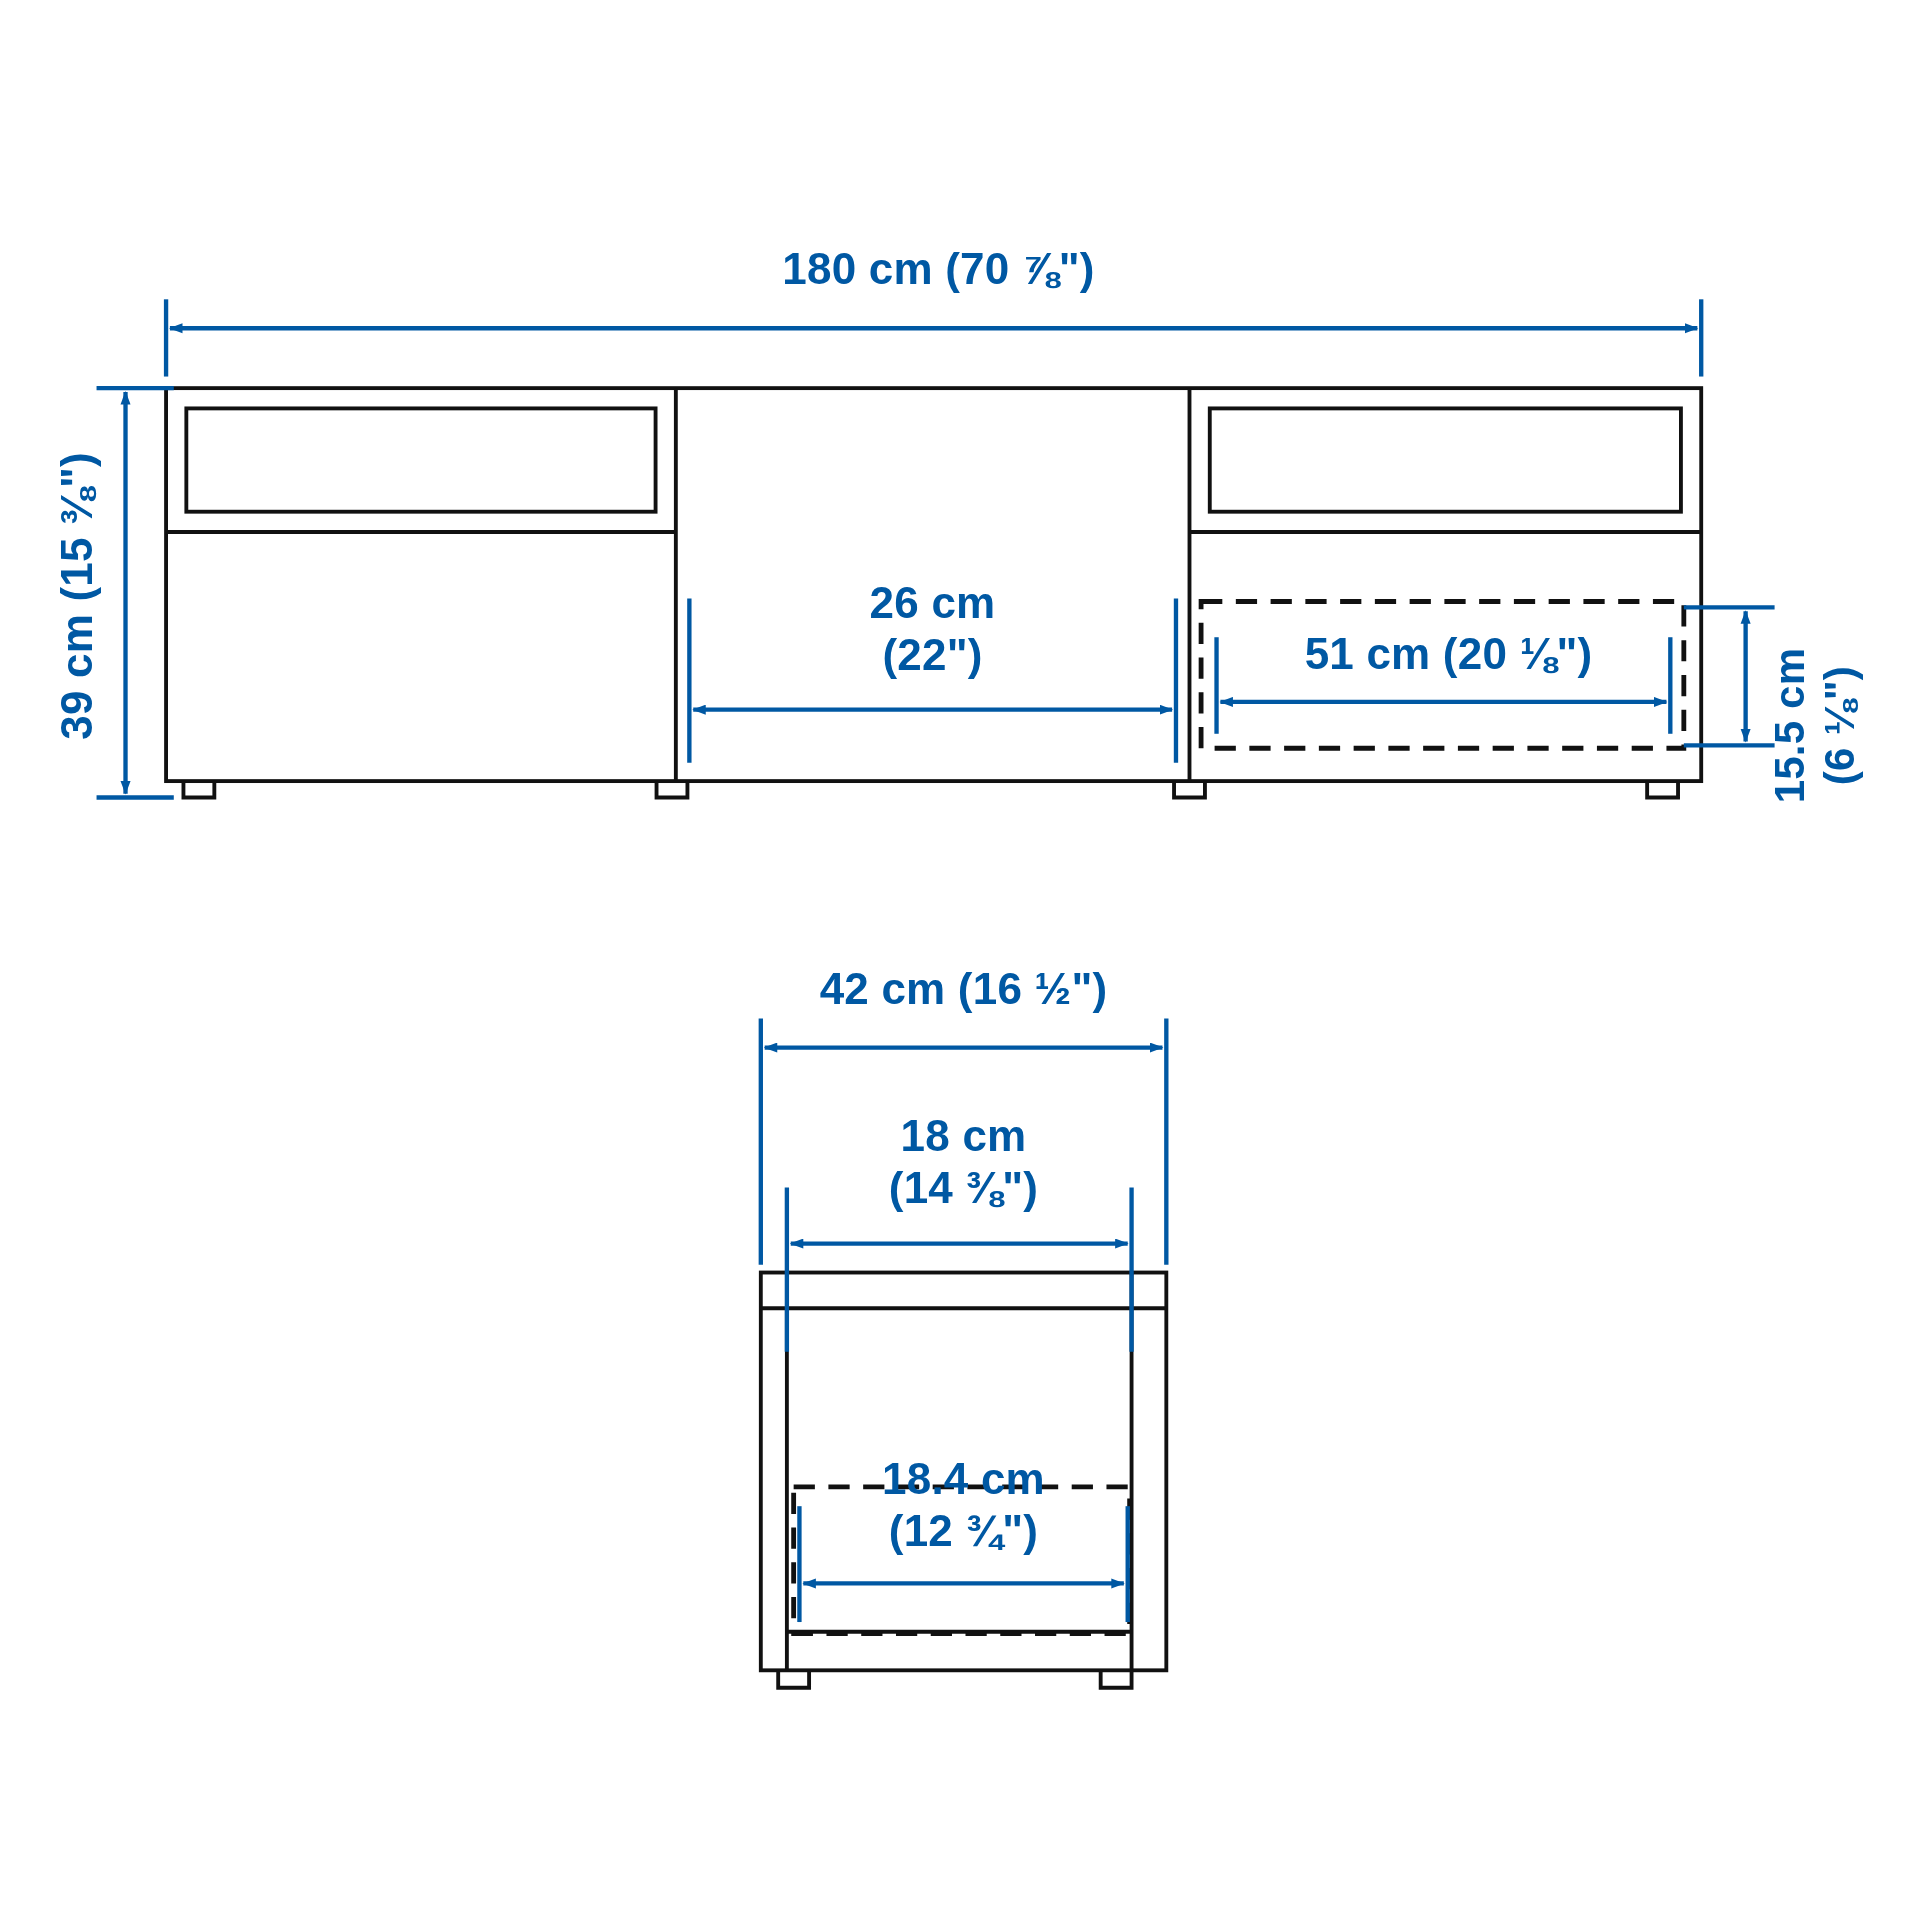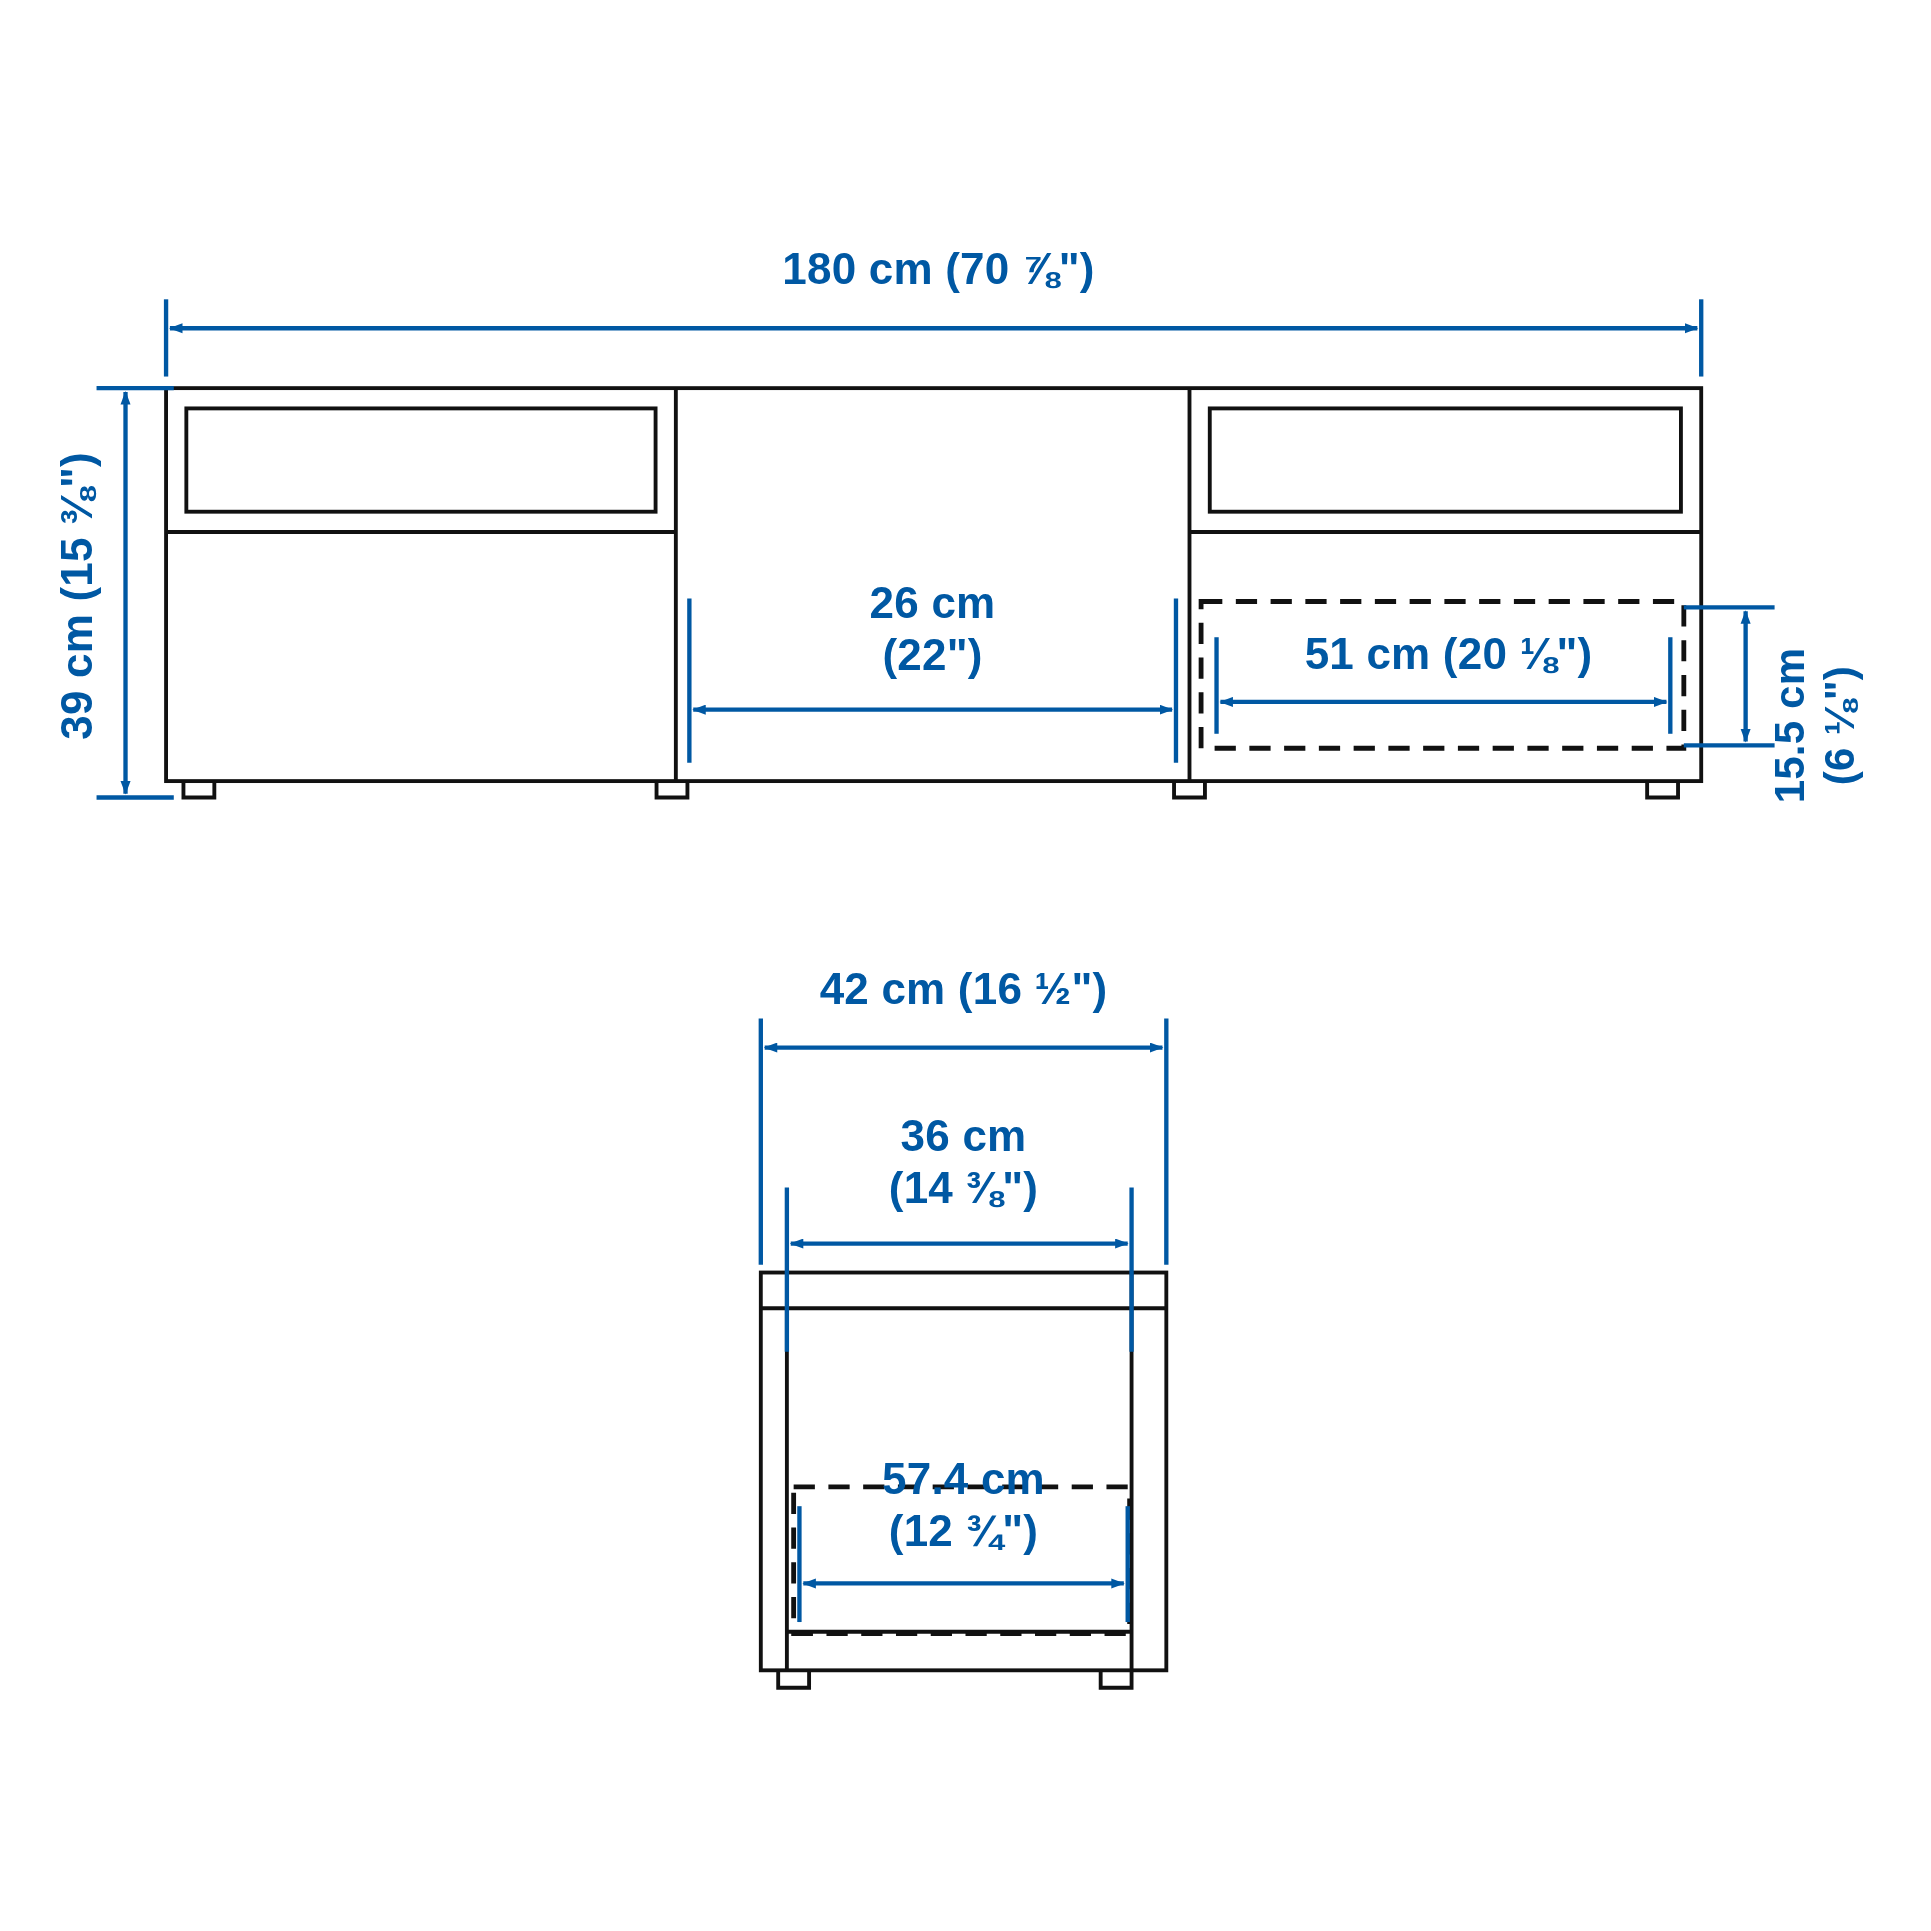--- a/index.html
+++ b/index.html
@@ -155,20 +155,20 @@
   <div class="dimlabel" style="left:691px; top:577px; width:483px; font-size:44px;"><span>26 cm</span>
 <span>(22")</span></div>
 
   <div class="dimlabel" style="left:1207px; top:628px; width:483px; font-size:44px;">51 cm (20 ⅛")</div>
 
   <div class="dimlabel vert-right" style="left:1593px; top:676px; width:444px; font-size:42px;"><span>15.5 cm</span>
 <span>(6 ⅛")</span></div>
 
   <div class="dimlabel" style="left:722px; top:963px; width:483px; font-size:44px;">42 cm (16 ½")</div>
 
-  <div class="dimlabel" style="left:722px; top:1110px; width:483px; font-size:44px;"><span>36 cm</span>
+  <div class="dimlabel" style="left:722px; top:1110px; width:483px; font-size:44px;"><span>18 cm</span>
 <span>(14 ⅜")</span></div>
 
-  <div class="dimlabel" style="left:722px; top:1453px; width:483px; font-size:44px;"><span>57.4 cm</span>
+  <div class="dimlabel" style="left:722px; top:1453px; width:483px; font-size:44px;"><span>18.4 cm</span>
 <span>(12 ¾")</span></div>
 
 </div>
 
 
 </body></html>

